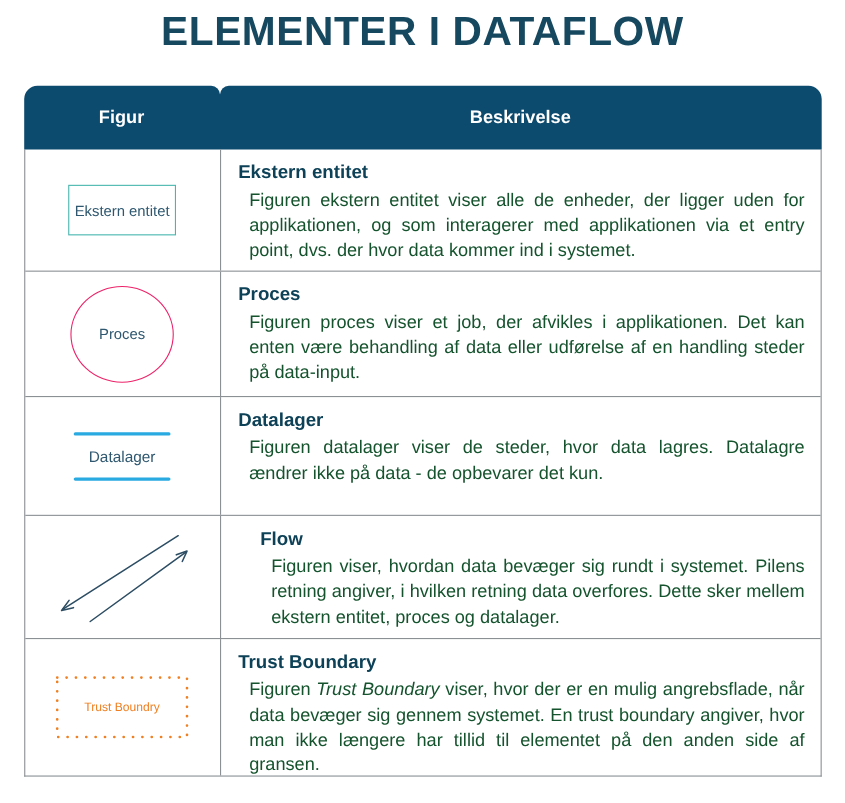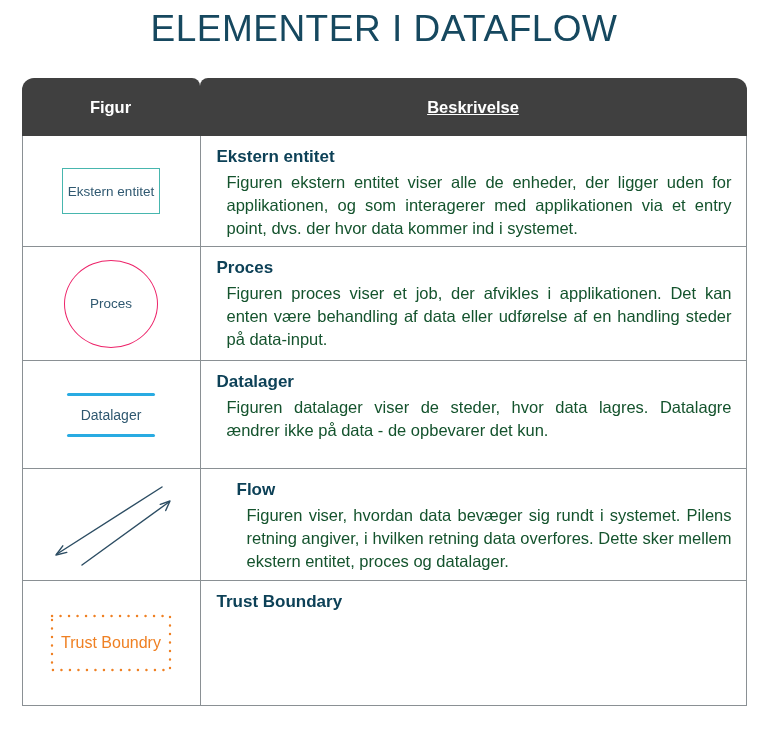--- a/index.html
+++ b/index.html
@@ -3,38 +3,38 @@
 <meta charset="utf-8">
 <style>
   * { box-sizing: border-box; margin: 0; padding: 0; }
   html, body { width: 768px; height: 730px; background: #ffffff; overflow: hidden; }
   body { font-family: "Liberation Sans", sans-serif; }
 
   .page-title {
     margin-top: 8px;
     text-align: center;
     font-size: 37px;
-    font-weight: 400;
+    font-weight: 700;
     letter-spacing: 0.5px;
     color: #16485f;
   }
 
   .df-table { width: 725px; margin: 28px auto 0; }
 
   
   .thead { display: flex; height: 58px; }
   .th {
-    background: #404040;
+    background: #0c4a6e;
     color: #ffffff;
     font-weight: 700;
     font-size: 16.5px;
     display: flex; align-items: center; justify-content: center;
   }
   .th-figur { width: 178px; border-radius: 12px 8px 0 0; }
-  .th-besk  { flex: 1;     border-radius: 8px 12px 0 0; text-decoration: underline; }
+  .th-besk  { flex: 1;     border-radius: 8px 12px 0 0; }
 
   
   .tbody {
     border: 1px solid #8a9094;
     border-top: none;
   }
   .row { display: flex; }
   .row + .row { border-top: 1px solid #8a9094; }
   .r1 { height: 110px; } .r2 { height: 114px; } .r3 { height: 108px; }
   .r4 { height: 112px; gap: 20px; } .r5 { height: 125px; }
@@ -78,21 +78,21 @@
   .fig-datastore { display: flex; flex-direction: column; align-items: center; }
   .ds-line { width: 88px; height: 3px; background: #29abe2; border-radius: 2px; }
   .ds-label { font-size: 14px; color: #2f5870; margin: 11px 0; }
 
   
   .fig-trust { position: relative; width: 122px; height: 58px; }
   .fig-trust svg { position: absolute; inset: 0; }
   .trust-label {
     position: absolute; inset: 0;
     display: flex; align-items: center; justify-content: center;
-    font-size: 16px; color: #ef8023;
+    font-size: 11px; color: #ef8023;
   }
 </style>
 </head>
 <body>
 
 <h1 class="page-title">ELEMENTER I DATAFLOW</h1>
 
 <div class="df-table">
 
   <div class="thead">
@@ -165,17 +165,18 @@
       <div class="cell-fig">
         <div class="fig-trust">
           <svg width="122" height="58" viewBox="0 0 122 58">
             <rect x="2" y="2" width="118" height="54" fill="none" stroke="#ef8023" stroke-width="2.4" stroke-dasharray="0.1 8.4" stroke-linecap="round"></rect>
           </svg>
           <span class="trust-label">Trust Boundry</span>
         </div>
       </div>
       <div class="cell-desc">
         <div class="desc-title">Trust Boundary</div>
+        <p class="desc-body"><span>Figuren </span><span class="italic">Trust Boundary</span><span> viser, hvor der er en mulig angrebsflade, når data bevæger sig gennem systemet. En trust boundary an­giver, hvor man ikke længere har tillid til elementet på den an­den side af gransen.</span></p>
       </div>
     </div>
 
   </div>
 </div>
 
 </body></html>

